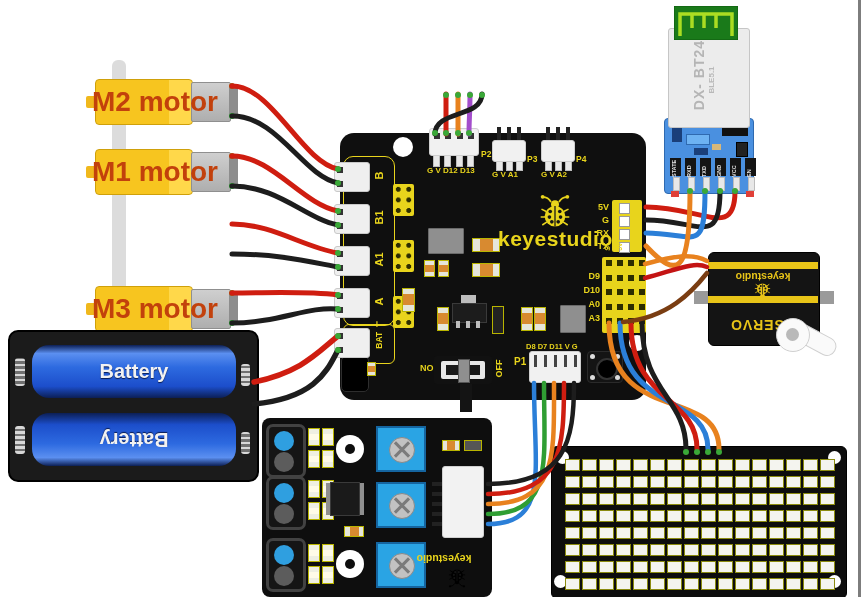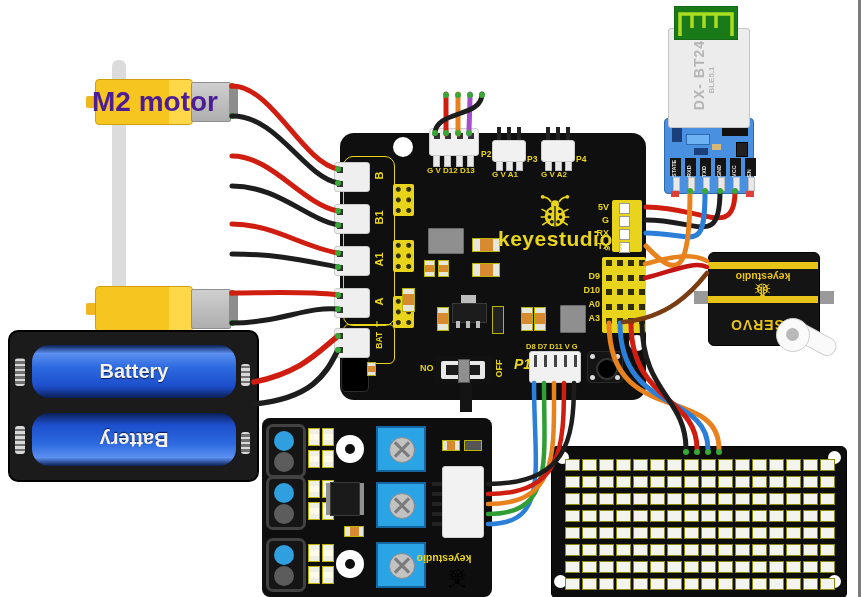--- a/index.html
+++ b/index.html
@@ -11,21 +11,21 @@
   .rot180{transform:rotate(180deg);}
   
   .motor{position:absolute;left:86px;width:152px;height:44px;z-index:10;}
   .motor .tab{position:absolute;left:0;top:17px;width:10px;height:12px;background:#f0b81c;border-radius:2px;}
   .motor .body{position:absolute;left:9px;top:0;width:96px;height:44px;border-radius:4px;border:1px solid #cfa00a;
         background:linear-gradient(90deg,#f7c51f 0 76%,#ffd84a 76% 100%);}
   .motor .grey{position:absolute;left:105px;top:3px;width:38px;height:38px;background:linear-gradient(180deg,#cfcfcf,#aeaeae);border:1px solid #8f8f8f;border-radius:2px;}
   .motor .cap{position:absolute;left:143px;top:7px;width:9px;height:30px;background:#8d8d8d;border-radius:2px;}
   .motor .dot-t{position:absolute;left:143px;top:4px;width:6px;height:6px;border-radius:50%;background:#a8540e;}
   .motor .dot-b{position:absolute;left:143px;top:34px;width:6px;height:6px;border-radius:50%;background:#2f9e33;}
-  .motor .mlabel{position:absolute;left:6px;top:7px;font-size:28px;font-weight:bold;color:#4c1d95;letter-spacing:0;}
+  .motor .mlabel{position:absolute;left:6px;top:7px;font-size:28px;font-weight:bold;color:#c2410c;letter-spacing:0;}
   
   .conn2{position:absolute;left:334px;width:34px;height:28px;background:#efefef;border:1px solid #c9c9c9;border-radius:3px;z-index:15;}
   .conn2 .h1,.conn2 .h2{position:absolute;left:2px;width:6px;height:6px;background:#333;}
   .conn2 .h1{top:4px}.conn2 .h2{top:18px}
   .jumper{position:absolute;left:393px;width:21px;height:32px;background-color:#e8d41c;border-radius:2px;
         background-image:radial-gradient(circle,#2d2d00 2.2px,transparent 2.7px);background-size:10.5px 10.6px;}
   .smd-h{position:absolute;border:1.5px solid #b8b400;background:linear-gradient(90deg,#e6e6da 0 25%,#d88a30 25% 75%,#e6e6da 75%);}
   .smd-v{position:absolute;border:1.5px solid #b8b400;background:linear-gradient(0deg,#e6e6da 0 25%,#d88a30 25% 75%,#e6e6da 75%);}
   .ic{position:absolute;background:#8f8f8f;border:1px solid #6a6a6a;border-radius:1px;}
   .ylbl{position:absolute;color:#e8d41c;font-weight:bold;line-height:1;white-space:nowrap;}
@@ -84,27 +84,37 @@
 
   <div class="motor" style="top:79px;">
     <div class="tab"></div>
     <div class="body"></div>
     <div class="grey"></div>
     <div class="cap"></div>
     <div class="dot-t"></div>
     <div class="dot-b"></div>
     <div class="mlabel">M2 motor</div>
   </div>
+  <div class="motor" style="top:149px;">
+    <div class="tab"></div>
+    <div class="body"></div>
+    <div class="grey"></div>
+    <div class="cap"></div>
+    <div class="dot-t"></div>
+    <div class="dot-b"></div>
+    <div class="mlabel">M1 motor</div>
+  </div>
   <div class="motor" style="top:286px;">
     <div class="tab"></div>
     <div class="body"></div>
     <div class="grey"></div>
     <div class="cap"></div>
     <div class="dot-t"></div>
     <div class="dot-b"></div>
+    <div class="mlabel">M3 motor</div>
   </div>
 
   <div class="abs" style="left:8px;top:330px;width:247px;height:148px;background:#1b1b1b;border:2px solid #000;border-radius:10px;z-index:10;">
     <div class="abs" style="left:22px;top:13px;width:204px;height:53px;border-radius:17px;
                 background:linear-gradient(180deg,#0c1f55 0%,#5b8ff0 16%,#2d6ae0 42%,#1c4ecb 78%,#0c1f55 100%);
                 display:flex;align-items:center;justify-content:center;">
       <span style="color:#f2f2f2;font-size:20px;font-weight:bold;text-shadow:0 1px 1px #0a1c50;">Battery</span>
     </div>
     <div class="abs" style="left:22px;top:81px;width:204px;height:53px;border-radius:17px;transform:rotate(180deg);
                 background:linear-gradient(180deg,#0c1f55 0%,#5b8ff0 16%,#2d6ae0 42%,#1c4ecb 78%,#0c1f55 100%);
@@ -302,21 +312,21 @@
   <div class="abs" style="left:434px;top:356px;width:58px;height:28px;background:#111;border-radius:3px;z-index:12;">
     <div class="abs" style="left:7px;top:5px;width:44px;height:18px;background:#e8e8e8;border-radius:2px;"></div>
     <div class="abs" style="left:12px;top:9px;width:12px;height:10px;background:#1a1a1a;"></div>
     <div class="abs" style="left:34px;top:9px;width:12px;height:10px;background:#1a1a1a;"></div>
     <div class="abs" style="left:24px;top:3px;width:10px;height:22px;background:#8f8f8f;border:1px solid #555;"></div>
     <div class="abs" style="left:26px;top:28px;width:12px;height:28px;background:#141414;"></div>
   </div>
   <div class="ylbl rot180" style="left:420px;top:363px;font-size:9px;z-index:12;">ON</div>
   <div class="ylbl rot90" style="left:488px;top:364px;width:22px;font-size:9px;text-align:center;z-index:12;">OFF</div>
   <div class="ylbl" style="left:526px;top:343px;font-size:7.5px;z-index:12;">D8 D7 D11 V G</div>
-  <div class="ylbl" style="left:514px;top:357px;font-size:14px;z-index:12;font-style:italic;">P1</div>
+  <div class="ylbl" style="left:514px;top:357px;font-size:10px;z-index:12;">P1</div>
   <div class="wconn" style="left:529px;top:351px;width:50px;height:30px;">
     <div class="abs" style="left:4px;top:3px;width:3px;height:12px;background:#444;"></div>
     <div class="abs" style="left:14px;top:3px;width:3px;height:12px;background:#444;"></div>
     <div class="abs" style="left:24px;top:3px;width:3px;height:12px;background:#444;"></div>
     <div class="abs" style="left:34px;top:3px;width:3px;height:12px;background:#444;"></div>
     <div class="abs" style="left:44px;top:3px;width:3px;height:12px;background:#444;"></div>
   </div>
   <div class="abs" style="left:587px;top:351px;width:34px;height:30px;background:#141414;border:1px solid #2a2a2a;border-radius:4px;z-index:12;">
     <div class="abs" style="left:2px;top:2px;width:5px;height:5px;border-radius:50%;background:#dcdcdc;"></div>
     <div class="abs" style="left:27px;top:2px;width:5px;height:5px;border-radius:50%;background:#dcdcdc;"></div>

